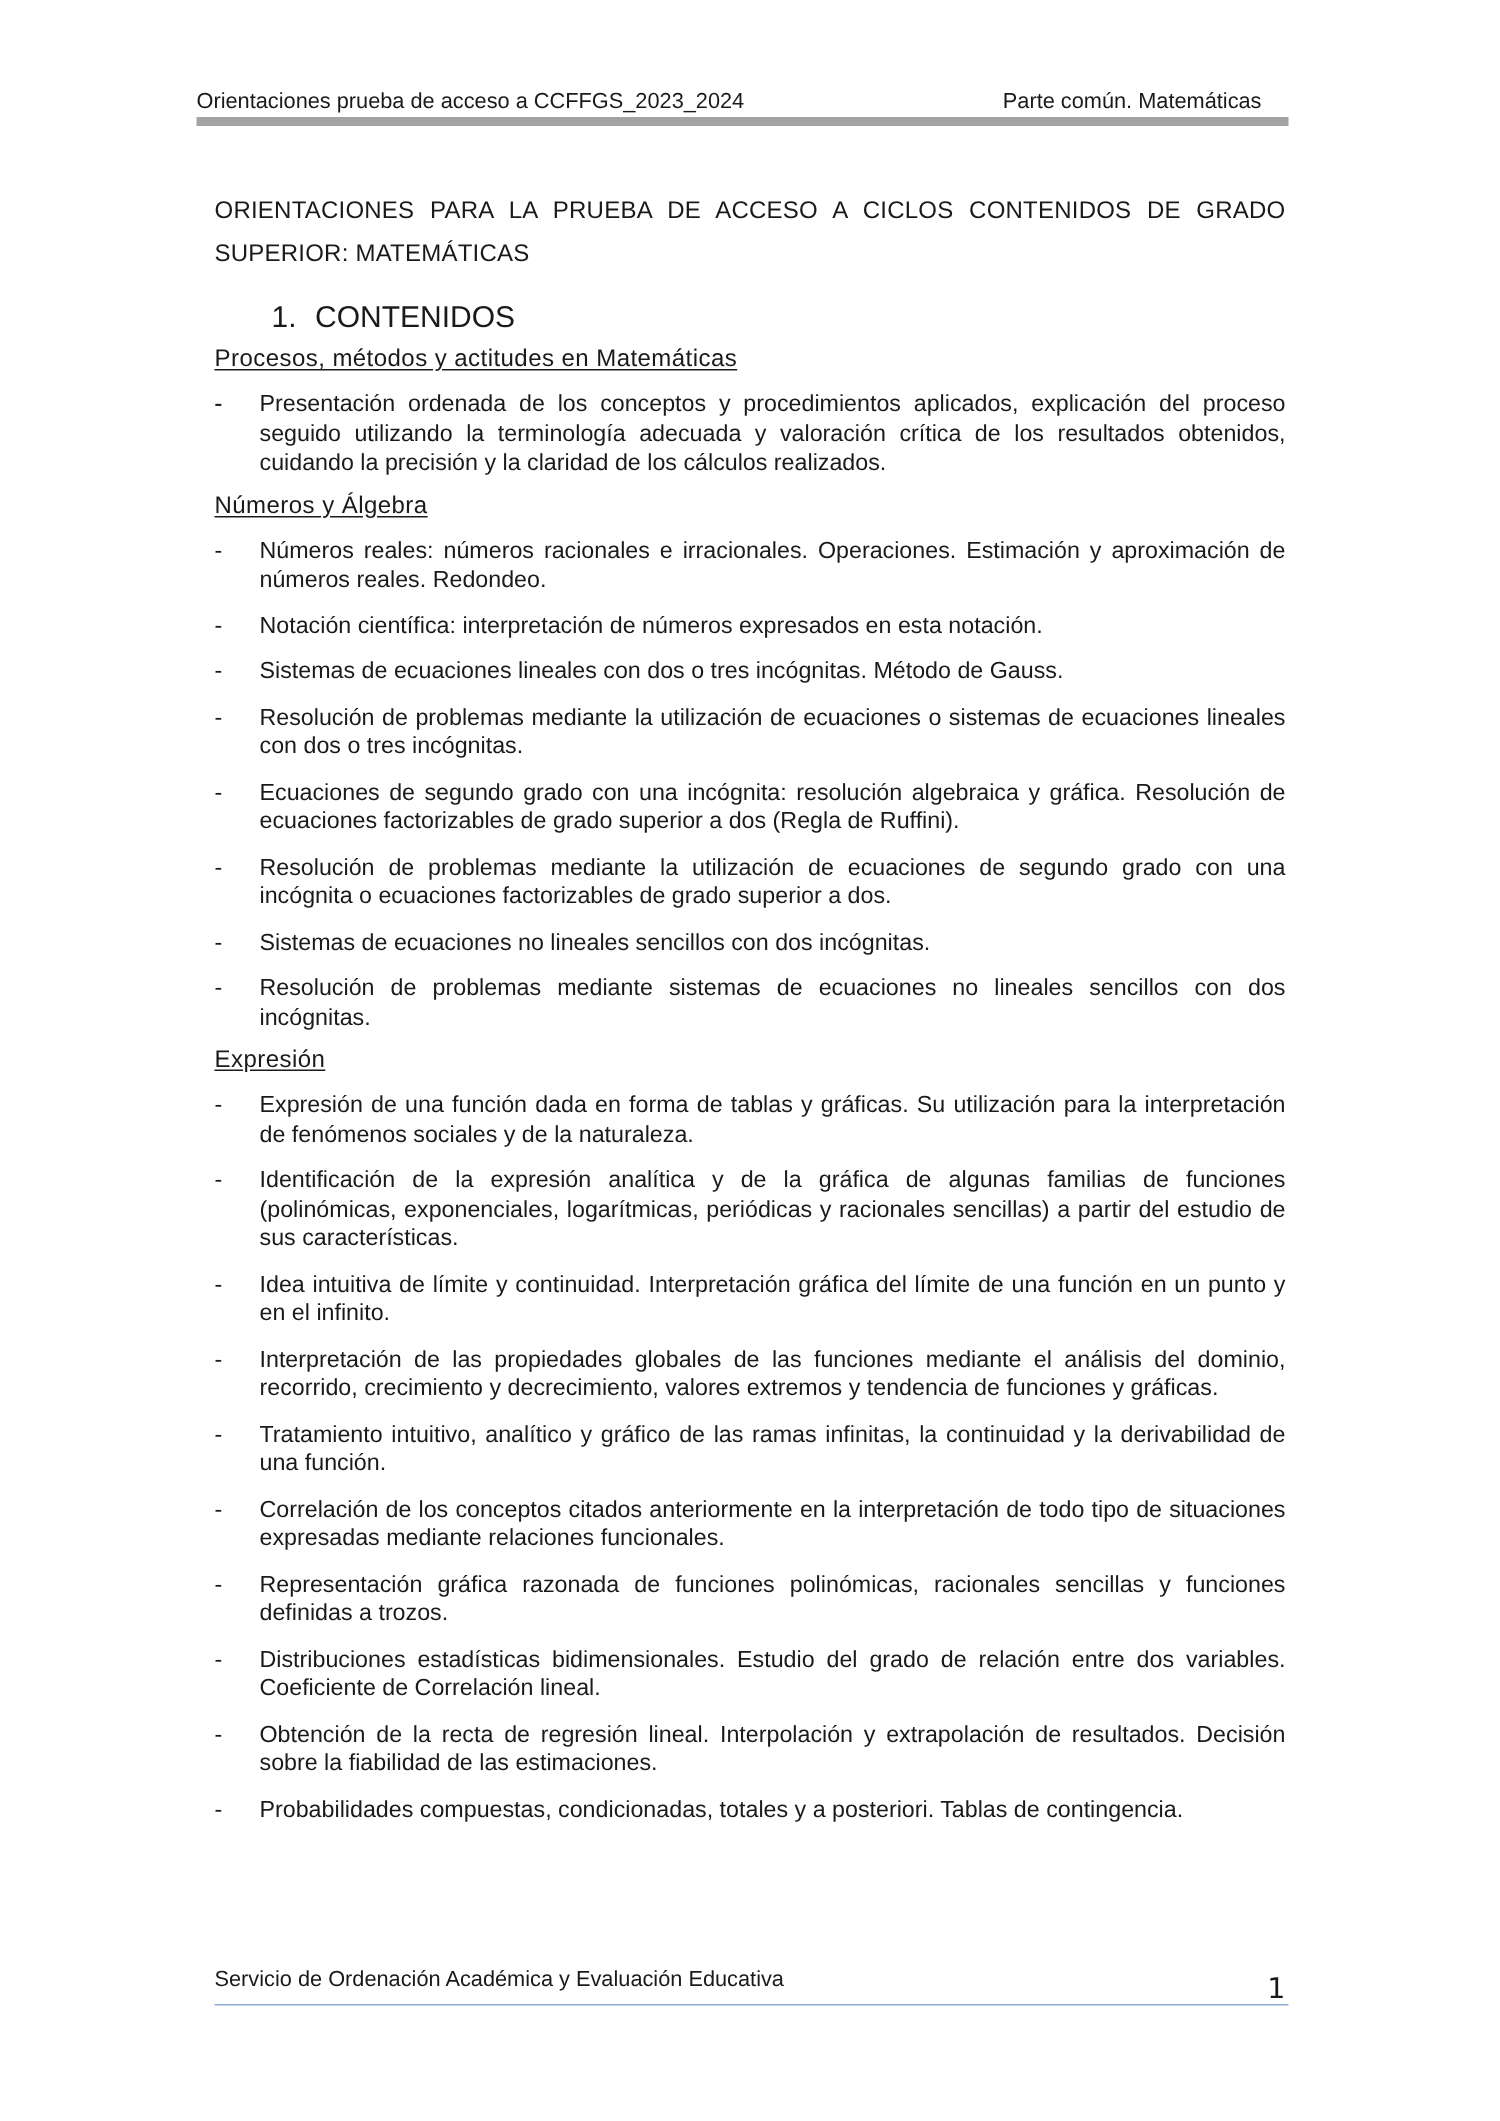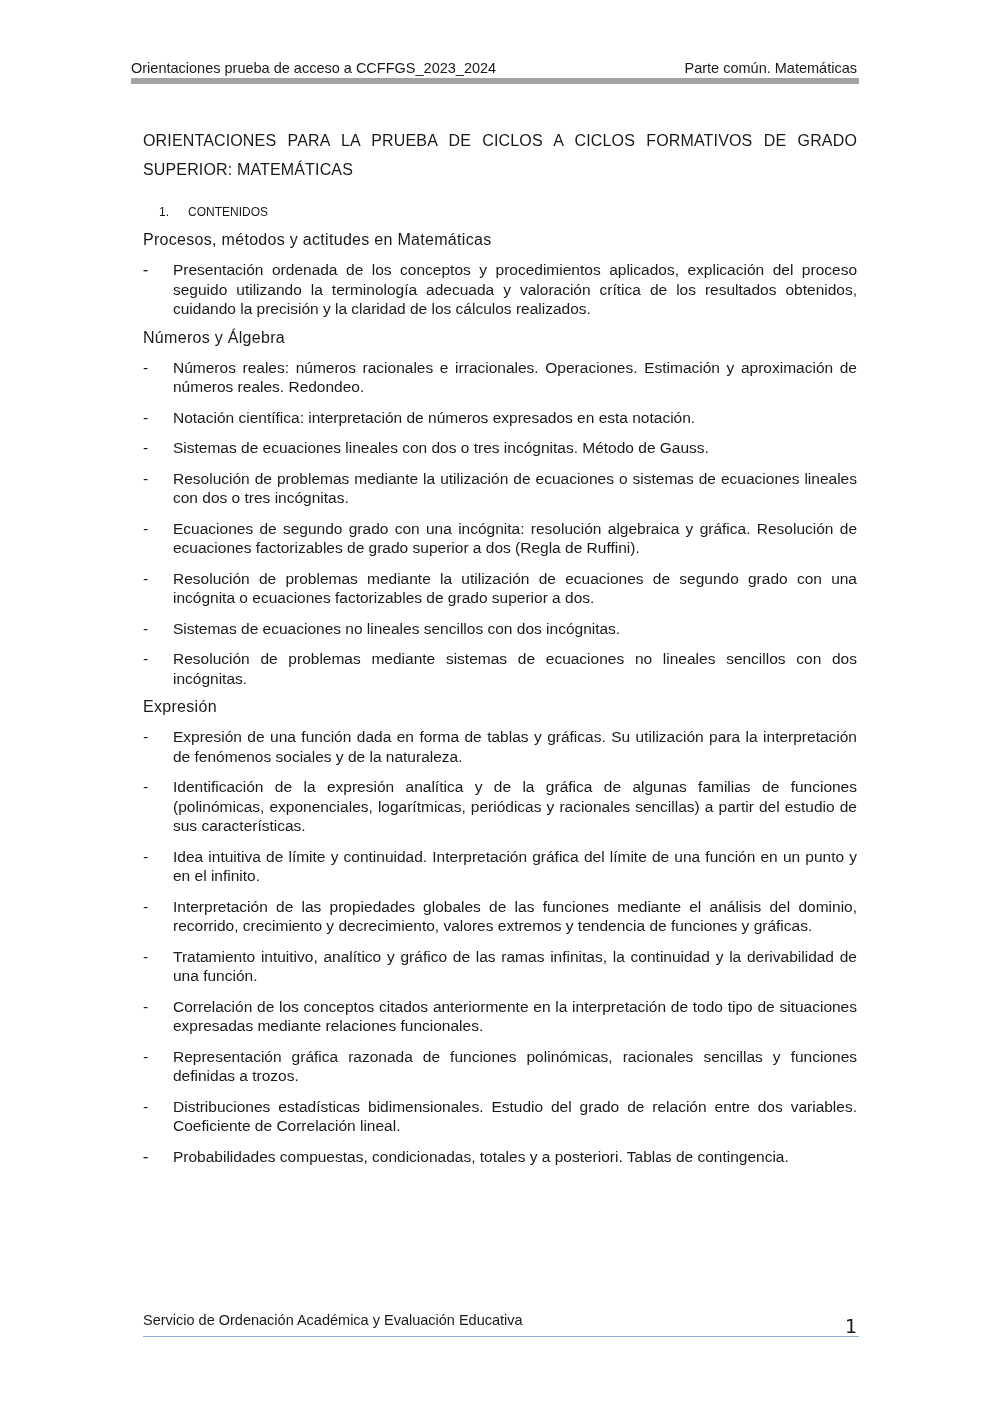--- a/index.html
+++ b/index.html
@@ -1,48 +1,48 @@
 <!DOCTYPE html>
 <html><head>
 <meta charset="utf-8">
 <style>
   html, body { margin: 0; padding: 0; background: #ffffff; }
   body { width: 1000px; height: 1414px; position: relative; overflow: hidden;
          font-family: "Liberation Sans", sans-serif; color: #1a1a1a; }
   .header { position: absolute; left: 131px; top: 58px; width: 728px; height: 20px;
             border-bottom: 6px solid #a3a3a3; font-size: 14.5px; }
   .header .left { position: absolute; left: 0; top: 2px; }
-  .header .right { position: absolute; right: 2px; top: 2px; text-align: right; }
+  .header .right { position: absolute; right: 18px; top: 2px; text-align: right; }
   .content { position: absolute; left: 143px; top: 126px; width: 714px; font-size: 15.5px; }
   .doc-title { margin: 0; font-weight: normal; font-size: 16px; line-height: 29px;
                text-align: justify; text-align-last: left; letter-spacing: 0.15px; }
-  .section-num { margin: 19px 0 0 16px; font-size: 12px; line-height: 18px; }
+  .section-num { margin: 19px 0 0 38px; font-size: 20px; line-height: 18px; }
   .section-num .n { display: inline-block; width: 29px; }
-  .subhead { margin: 10px 0 0 0; font-size: 16px; line-height: 18px; 
+  .subhead { margin: 10px 0 0 0; font-size: 16px; line-height: 18px; text-decoration: underline;
              text-underline-offset: 2px; letter-spacing: 0.3px; }
   ul.items { list-style: none; margin: 0; padding: 0; }
   ul.items li { position: relative; padding-left: 30px; margin-top: 11px; line-height: 19.5px;
                 text-align: justify; }
   ul.items li .dash { position: absolute; left: 0; top: 0; }
   .page-number { position: absolute; right: 143px; top: 1315px; font-size: 19px;
                  font-family: "DejaVu Sans", sans-serif; }
   .footer-rule { position: absolute; left: 143px; top: 1336px; width: 716px; height: 0;
                  border-top: 1px solid #8eaad3; }
   .footer-text { position: absolute; left: 143px; top: 1312px; font-size: 14.5px; }
 </style>
 </head>
 <body>
 
 <div class="header">
   <span class="left">Orientaciones prueba de acceso a CCFFGS_2023_2024</span>
   <span class="right">Parte común. Matemáticas</span>
 </div>
 
 <div class="content">
-  <h1 class="doc-title">ORIENTACIONES PARA LA PRUEBA DE CICLOS A CICLOS FORMATIVOS DE GRADO SUPERIOR: MATEMÁTICAS</h1>
+  <h1 class="doc-title">ORIENTACIONES PARA LA PRUEBA DE ACCESO A CICLOS CONTENIDOS DE GRADO SUPERIOR: MATEMÁTICAS</h1>
   <div class="section-num">
     <span class="n">1.</span><span>CONTENIDOS</span>
   </div>
   <div id="blocks">
       <div class="subhead">Procesos, métodos y actitudes en Matemáticas</div>
       <ul class="items">
         <li><span class="dash">-</span></li>
         <li><span class="dash">-</span><span>Presentación ordenada de los conceptos y procedimientos aplicados, explicación del proceso seguido utilizando la terminología adecuada y valoración crítica de los resultados obtenidos, cuidando la precisión y la claridad de los cálculos realizados.</span></li>
       </ul>
       <div class="subhead">Números y Álgebra</div>
@@ -61,21 +61,21 @@
         <li><span class="dash">-</span><span>Expresión de una función dada en forma de tablas y gráficas. Su utilización para la interpretación de fenómenos sociales y de la naturaleza.</span></li>
         <li><span class="dash">-</span><span>Identificación de la expresión analítica y de la gráfica de algunas familias de funciones (polinómicas, exponenciales, logarítmicas, periódicas y racionales sencillas) a partir del estudio de sus características.</span></li>
         <li><span class="dash">-</span><span>Idea intuitiva de límite y continuidad. Interpretación gráfica del límite de una función en un punto y en el infinito.</span></li>
         <li><span class="dash">-</span><span>Interpretación de las propiedades globales de las funciones mediante el análisis del dominio, recorrido, crecimiento y decrecimiento, valores extremos y tendencia de funciones y gráficas.</span></li>
         <li><span class="dash">-</span><span>Tratamiento intuitivo, analítico y gráfico de las ramas infinitas, la continuidad y la derivabilidad de una función.</span></li>
         <li><span class="dash">-</span><span>Correlación de los conceptos citados anteriormente en la interpretación de todo tipo de situaciones expresadas mediante relaciones funcionales.</span></li>
         <li><span class="dash">-</span><span>Representación gráfica razonada de funciones polinómicas, racionales sencillas y funciones definidas a trozos.</span></li>
       </ul>
       <ul class="items">
         <li><span class="dash">-</span><span>Distribuciones estadísticas bidimensionales. Estudio del grado de relación entre dos variables. Coeficiente de Correlación lineal.</span></li>
-        <li><span class="dash">-</span></li>
+        <li><span class="dash">-</span><span>Obtención de la recta de regresión lineal. Interpolación y extrapolación de resultados. Decisión sobre la fiabilidad de las estimaciones.</span></li>
         <li><span class="dash">-</span><span>Probabilidades compuestas, condicionadas, totales y a posteriori. Tablas de contingencia.</span></li>
       </ul>
     </div>
 </div>
 
 <div class="page-number">1</div>
 <div class="footer-rule"></div>
 <div class="footer-text">Servicio de Ordenación Académica y Evaluación Educativa</div>
 
 </body></html>

